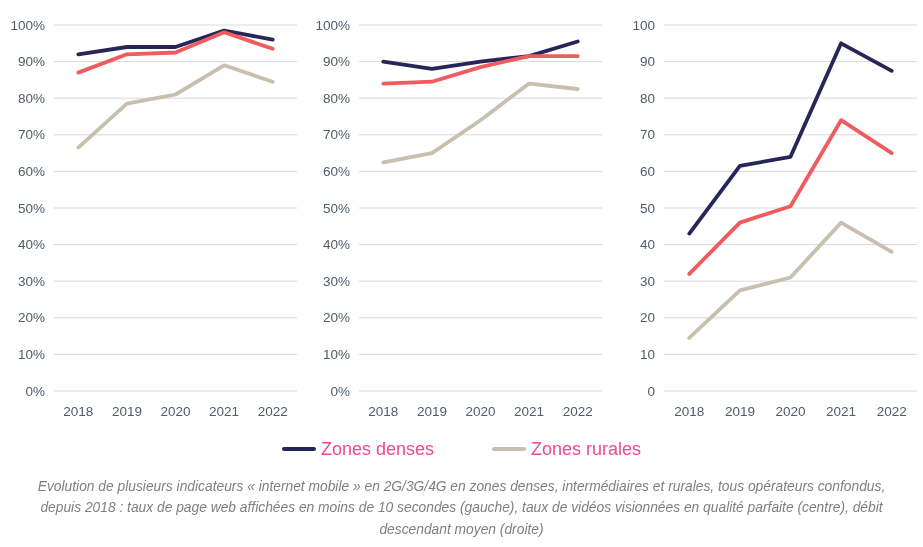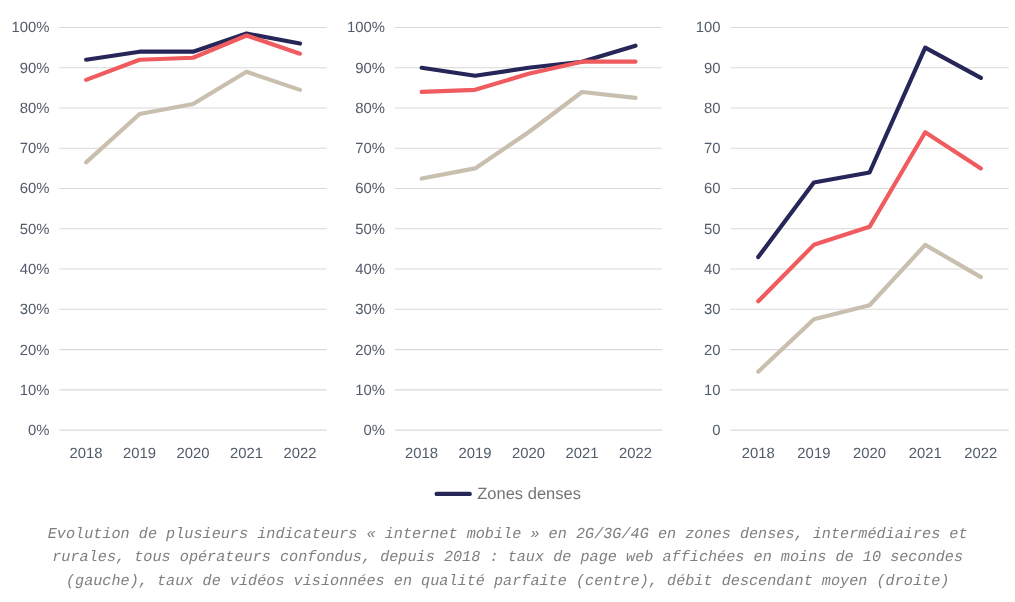--- a/index.html
+++ b/index.html
@@ -14,24 +14,24 @@
   svg text.tick{
     font-family:"Liberation Sans","DejaVu Sans",sans-serif;
     font-size:13.5px;
     fill:#515b69;
   }
   .legend{
     height:34px;display:flex;align-items:center;justify-content:center;gap:58px;
   }
   .legend-item{display:flex;align-items:center;}
   .swatch{display:inline-block;width:34px;height:4px;border-radius:2px;margin-right:5px;}
-  .legend-label{font-size:15px;color:#737373;}
+  .legend-label{font-size:18px;color:#ec4899;}
   .caption{
     margin:10px auto 0 auto;max-width:880px;text-align:center;
-    font-style:italic;font-size:13.8px;line-height:1.55;color:#7f7f7f;font-family:Liberation Mono, monospace;
+    font-style:italic;font-size:13.8px;line-height:1.55;color:#7f7f7f;
   }
 </style>
 </head>
 <body>
 
 <div class="figure">
   <div class="charts-row">
     <div class="chart"><svg width="303" height="432" viewBox="0 0 303 432">
           <line x1="54" y1="391" x2="297" y2="391" stroke="#d9d9d9" stroke-width="1"></line>
           <text x="45" y="395.5" text-anchor="end" class="tick">0%</text>
@@ -128,16 +128,20 @@
           <polyline points="79.3,273.9 129.9,222.6 180.5,206.2 231.1,120.2 281.7,153.1" fill="none" stroke="#ef5b5e" stroke-width="3.8" stroke-linecap="round" stroke-linejoin="round"></polyline>
           <polyline points="79.3,337.9 129.9,290.3 180.5,277.5 231.1,222.6 281.7,251.9" fill="none" stroke="#c8bfae" stroke-width="3.8" stroke-linecap="round" stroke-linejoin="round"></polyline>
         </svg></div>
   </div>
 
   <div class="legend">
     <div class="legend-item">
       <span class="swatch" style="background: rgb(38, 38, 89);"></span>
       <span class="legend-label">Zones denses</span>
     </div>
+    <div class="legend-item">
+      <span class="swatch" style="background: rgb(200, 191, 174);"></span>
+      <span class="legend-label">Zones rurales</span>
+    </div>
   </div>
 
   <p class="caption">Evolution de plusieurs indicateurs « internet mobile » en 2G/3G/4G en zones denses, intermédiaires et rurales, tous opérateurs confondus, depuis 2018 : taux de page web affichées en moins de 10 secondes (gauche), taux de vidéos visionnées en qualité parfaite (centre), débit descendant moyen (droite)</p>
 </div>
 
 </body></html>

